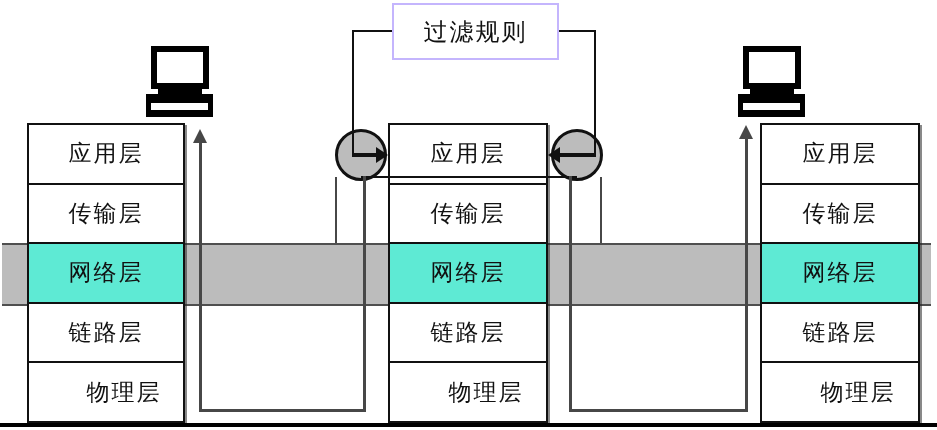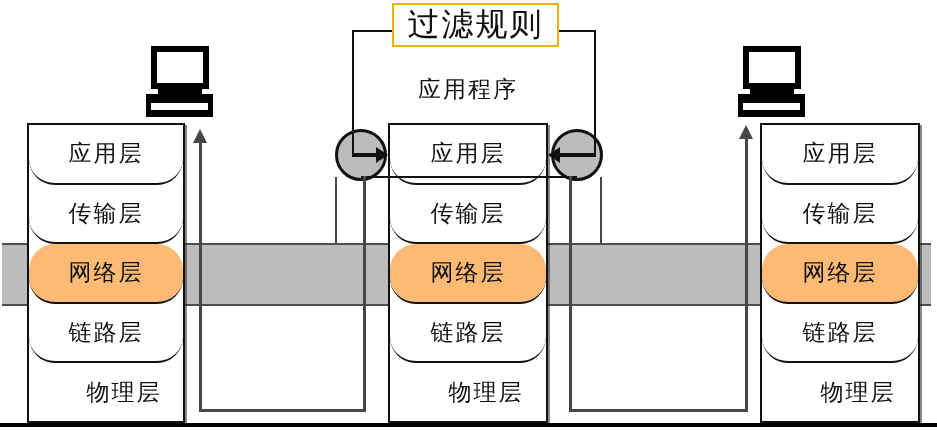--- a/index.html
+++ b/index.html
@@ -15,33 +15,33 @@
     box-sizing:border-box; z-index:1;
   }
   
   .stack{
     position:absolute; top:123px; height:300px; box-sizing:border-box;
     border:2px solid #111; background:#fff; display:flex; flex-direction:column;
     z-index:2; box-shadow:2px 2px 0 rgba(40,40,40,.55);
   }
   .stack .row{
     flex:1; display:flex; align-items:center; justify-content:center;
-    border-bottom:2px solid #111; font-size:23px; letter-spacing:2px; background:#fff;border-radius:26px;
+    border-bottom:2px solid #111; font-size:23px; letter-spacing:2px; background:#fff;
   }
   .stack .row:last-child{border-bottom:none;margin-left:36px;}
-  .stack .row.net{background:#fdba74;}
+  .stack .row.net{background:#5eead4;}
   #stack-left{left:27px; width:158px;}
   #stack-mid{left:388px; width:160px;}
   #stack-right{left:760px; width:160px;}
   
   .filter-box{
-    position:absolute; left:392px; top:3px; width:167px; height:44px;
-    border:2px solid #eab308; background:#fff; box-sizing:border-box;
+    position:absolute; left:392px; top:3px; width:167px; height:57px;
+    border:2px solid #c4b5fd; background:#fff; box-sizing:border-box;
     display:flex; align-items:center; justify-content:center;
-    font-size:32px; letter-spacing:2px; z-index:4;
+    font-size:24px; letter-spacing:2px; z-index:4;
   }
   .app-program{
     position:absolute; left:388px; top:70px; width:160px; height:38px;
     display:flex; align-items:center; justify-content:center;
     font-size:23px; letter-spacing:2px; z-index:2;
   }
   
   .circle{
     position:absolute; width:46px; height:46px; border-radius:50%;
     background:#bcbcbc; border:3px solid #111; box-sizing:content-box; z-index:3;
@@ -87,21 +87,20 @@
 
   <div class="stack" id="stack-right">
     <div class="row">应用层</div>
     <div class="row">传输层</div>
     <div class="row net">网络层</div>
     <div class="row">链路层</div>
     <div class="row">物理层</div>
   </div>
 
   <div class="filter-box">过滤规则</div>
-  <div class="app-program">应用程序</div>
 
   <div class="circle" id="circle-left"></div>
   <div class="circle" id="circle-right"></div>
 
   <div class="hline" style="left:353px; top:30px; width:39px; height:2px;"></div>
   <div class="vline" style="left:352px; top:30px; width:2px; height:126px;"></div>
   <div class="hline" style="left:559px; top:30px; width:36px; height:2px;"></div>
   <div class="vline" style="left:594px; top:30px; width:2px; height:126px;"></div>
 
   <div class="hline" style="left:352px; top:153px; width:26px; height:4px; z-index:5;"></div>

